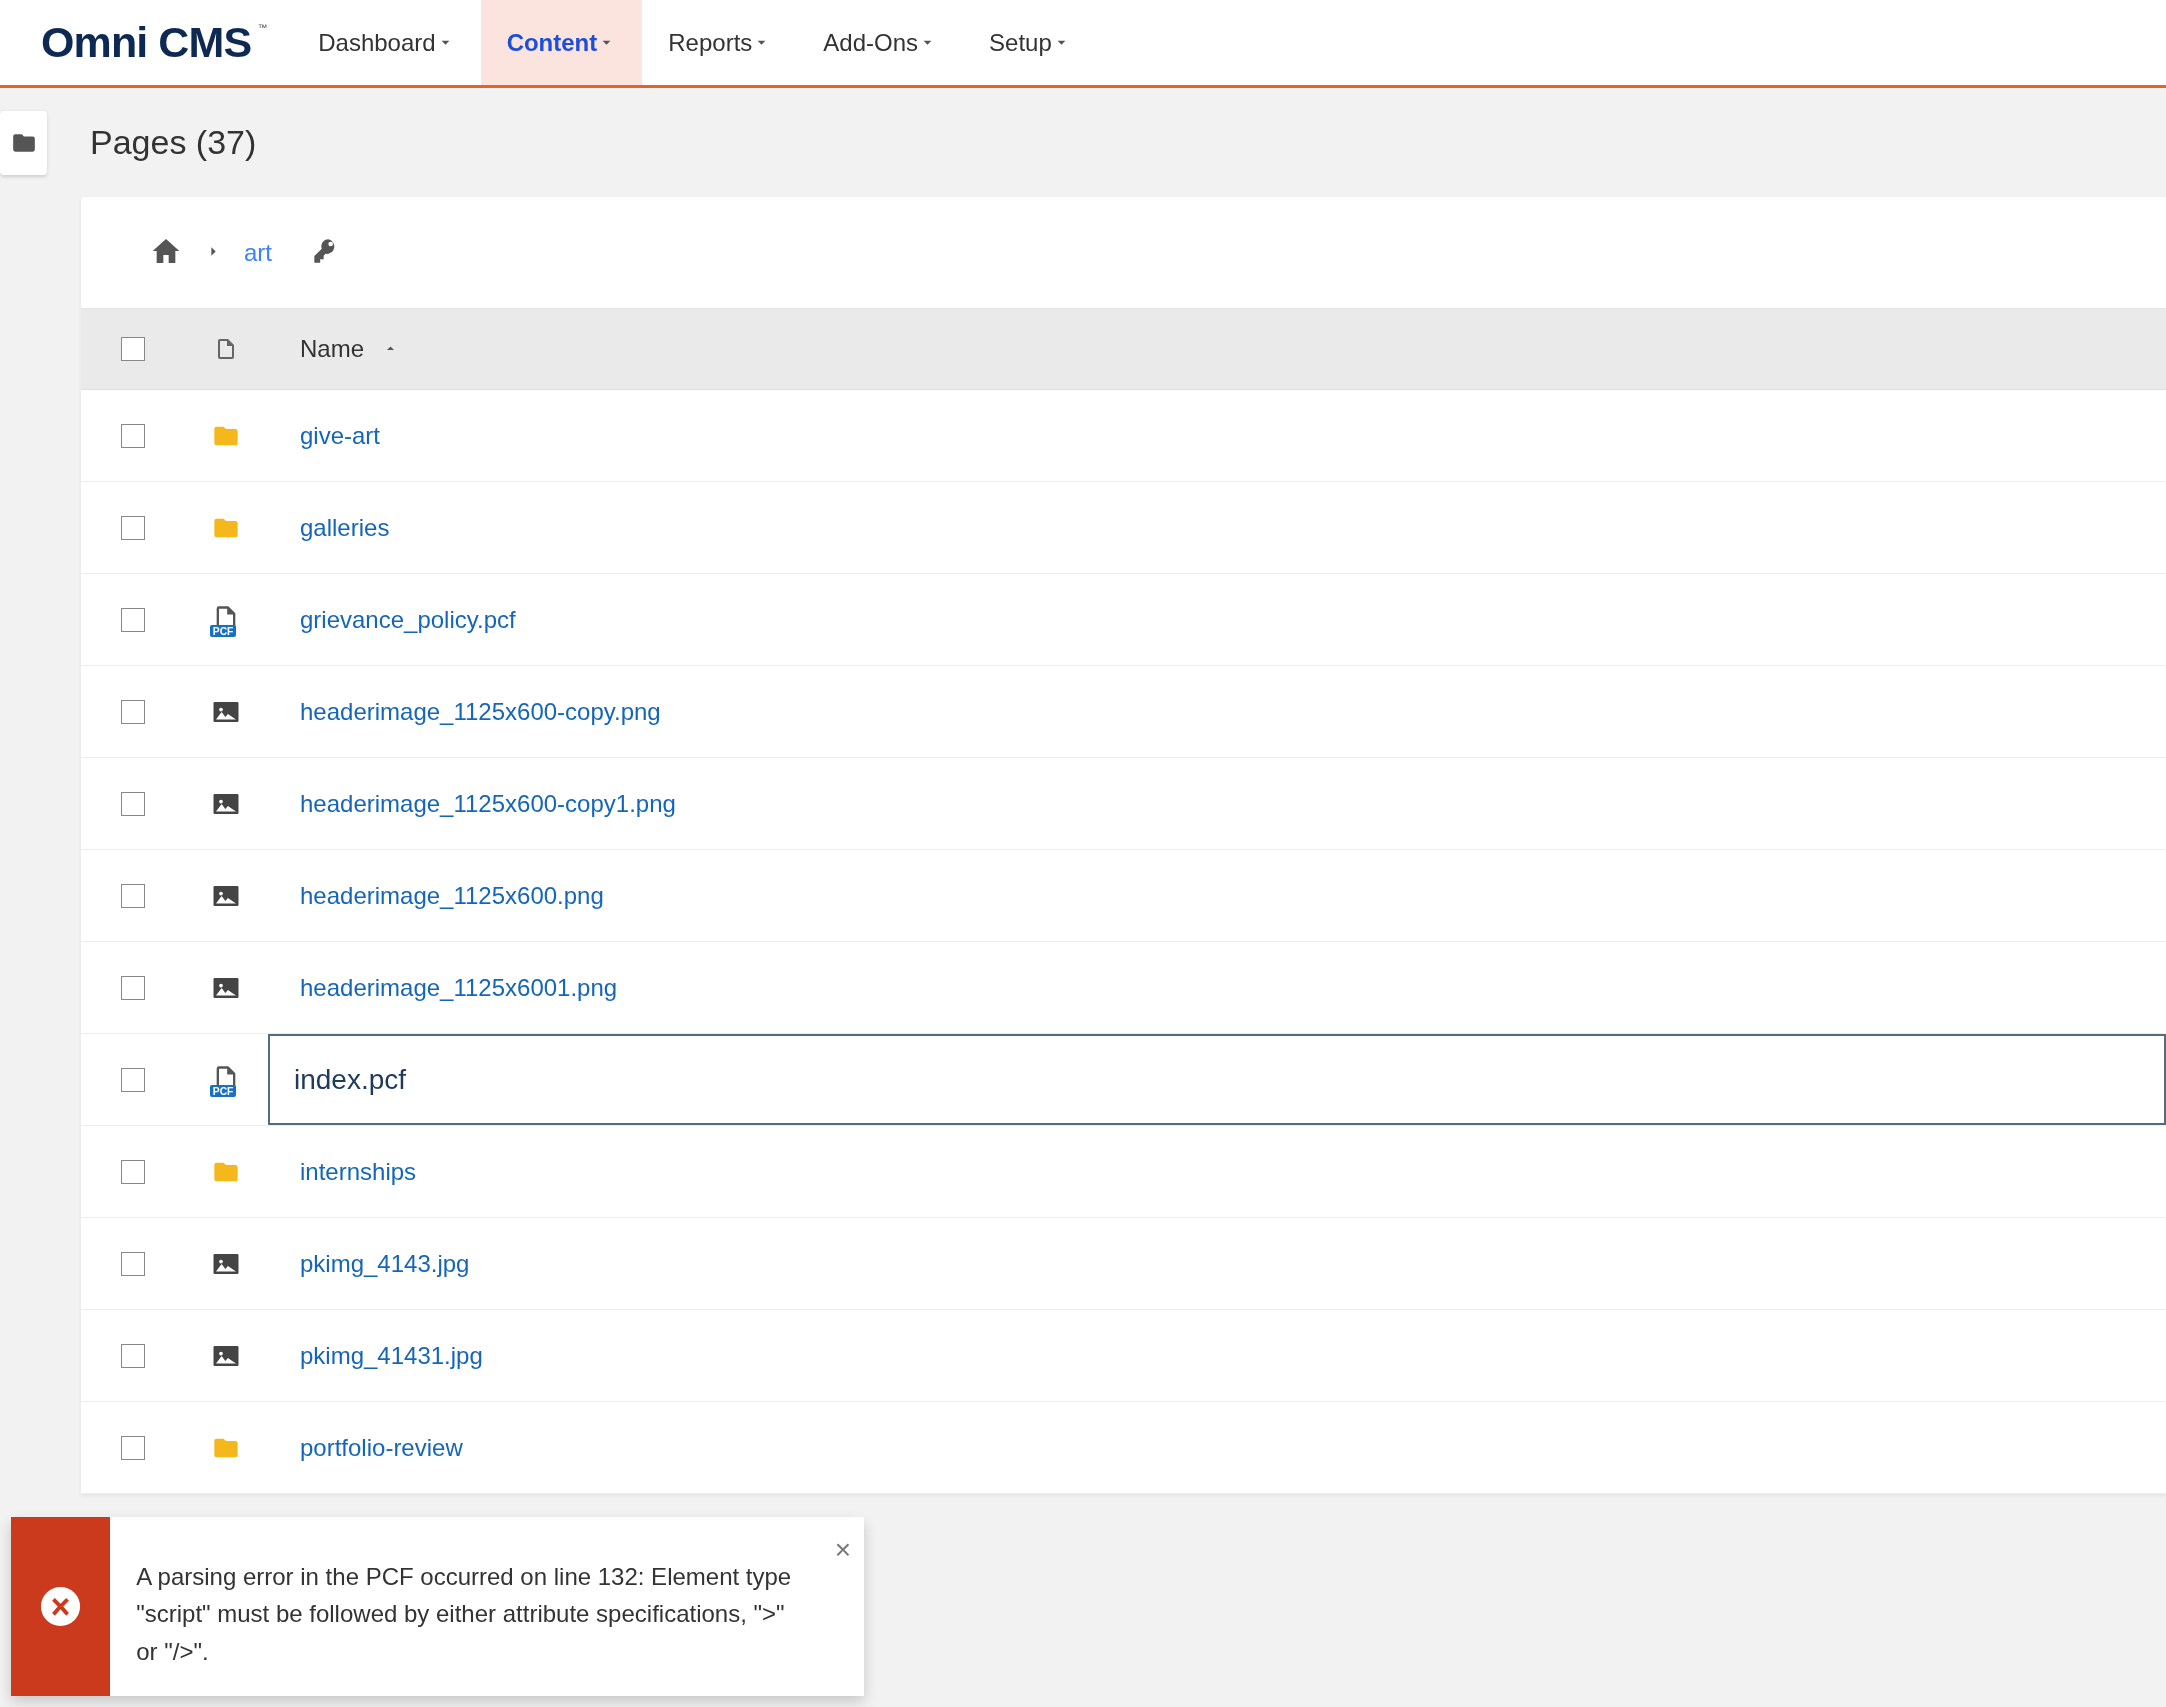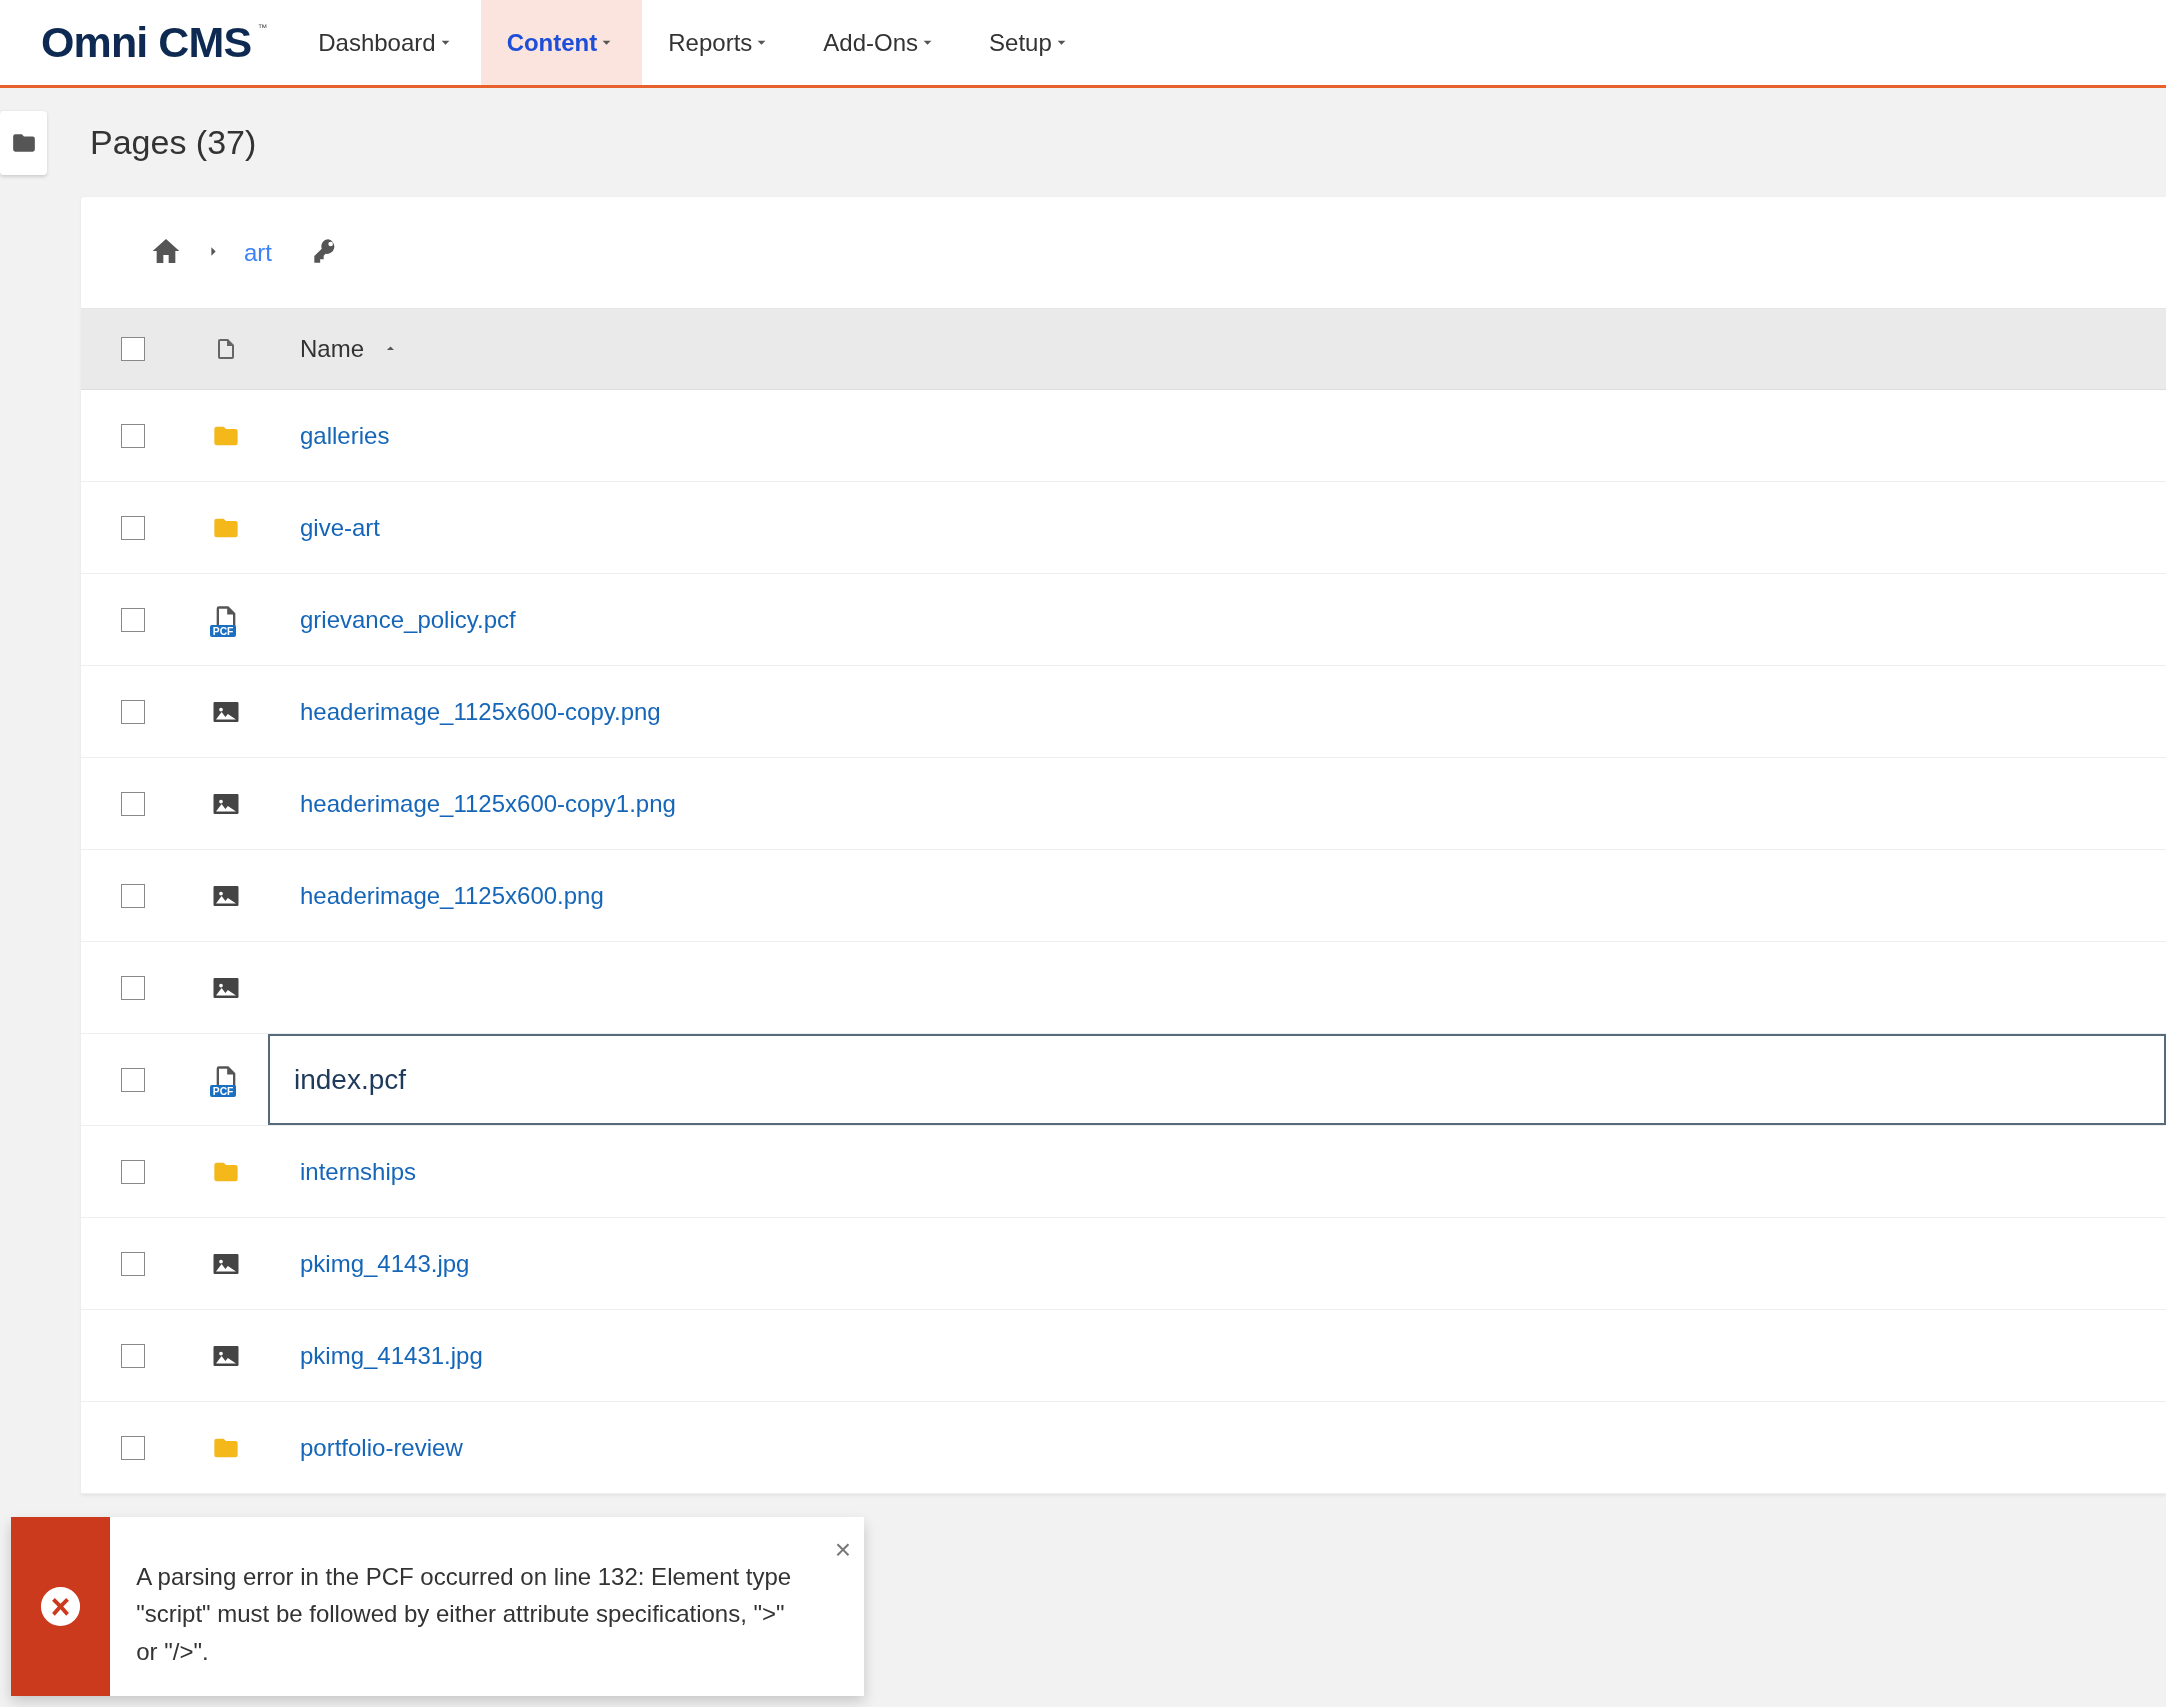--- a/index.html
+++ b/index.html
@@ -337,34 +337,34 @@
       <div class="row">
         <div class="col-check">
           <input type="checkbox" class="cb" style="">
         </div>
         <div class="col-icon">
           <svg width="32" height="28" fill="#f5b81a" viewBox="0 0 34 30">
             <use href="#i-folder-solid"></use>
           </svg>
         </div>
         <div class="col-name">
-          <span class="fname">galleries</span>
+          <span class="fname">give-art</span>
         </div>
       </div>
       <div class="row">
         <div class="col-check">
           <input type="checkbox" class="cb" style="">
         </div>
         <div class="col-icon">
           <svg width="32" height="28" fill="#f5b81a" viewBox="0 0 34 30">
             <use href="#i-folder-solid"></use>
           </svg>
         </div>
         <div class="col-name">
-          <span class="fname">give-art</span>
+          <span class="fname">galleries</span>
         </div>
       </div>
       <div class="row">
         <div class="col-check">
           <input type="checkbox" class="cb" style="">
         </div>
         <div class="col-icon">
           <span style="position:relative;display:inline-block;width:32px;height:32px">
             <svg width="28" height="28" fill="#555" style="position:absolute;top:0;left:1.9px" viewBox="0 0 30 30">
               <use href="#i-file"></use>
@@ -416,20 +416,23 @@
         </div>
       </div>
       <div class="row">
         <div class="col-check">
           <input type="checkbox" class="cb" style="">
         </div>
         <div class="col-icon">
           <svg width="30" height="30" fill="#444" viewBox="0 0 32 32">
             <use href="#i-image"></use>
           </svg>
+        </div>
+        <div class="col-name">
+          <span class="fname">headerimage_1125x6001.png</span>
         </div>
       </div>
       <div class="row renaming">
         <div class="col-check">
           <input type="checkbox" class="cb" style="">
         </div>
         <div class="col-icon">
           <span style="position:relative;display:inline-block;width:32px;height:32px">
             <svg width="28" height="28" fill="#555" style="position:absolute;top:0;left:1.9px" viewBox="0 0 30 30">
               <use href="#i-file"></use>

